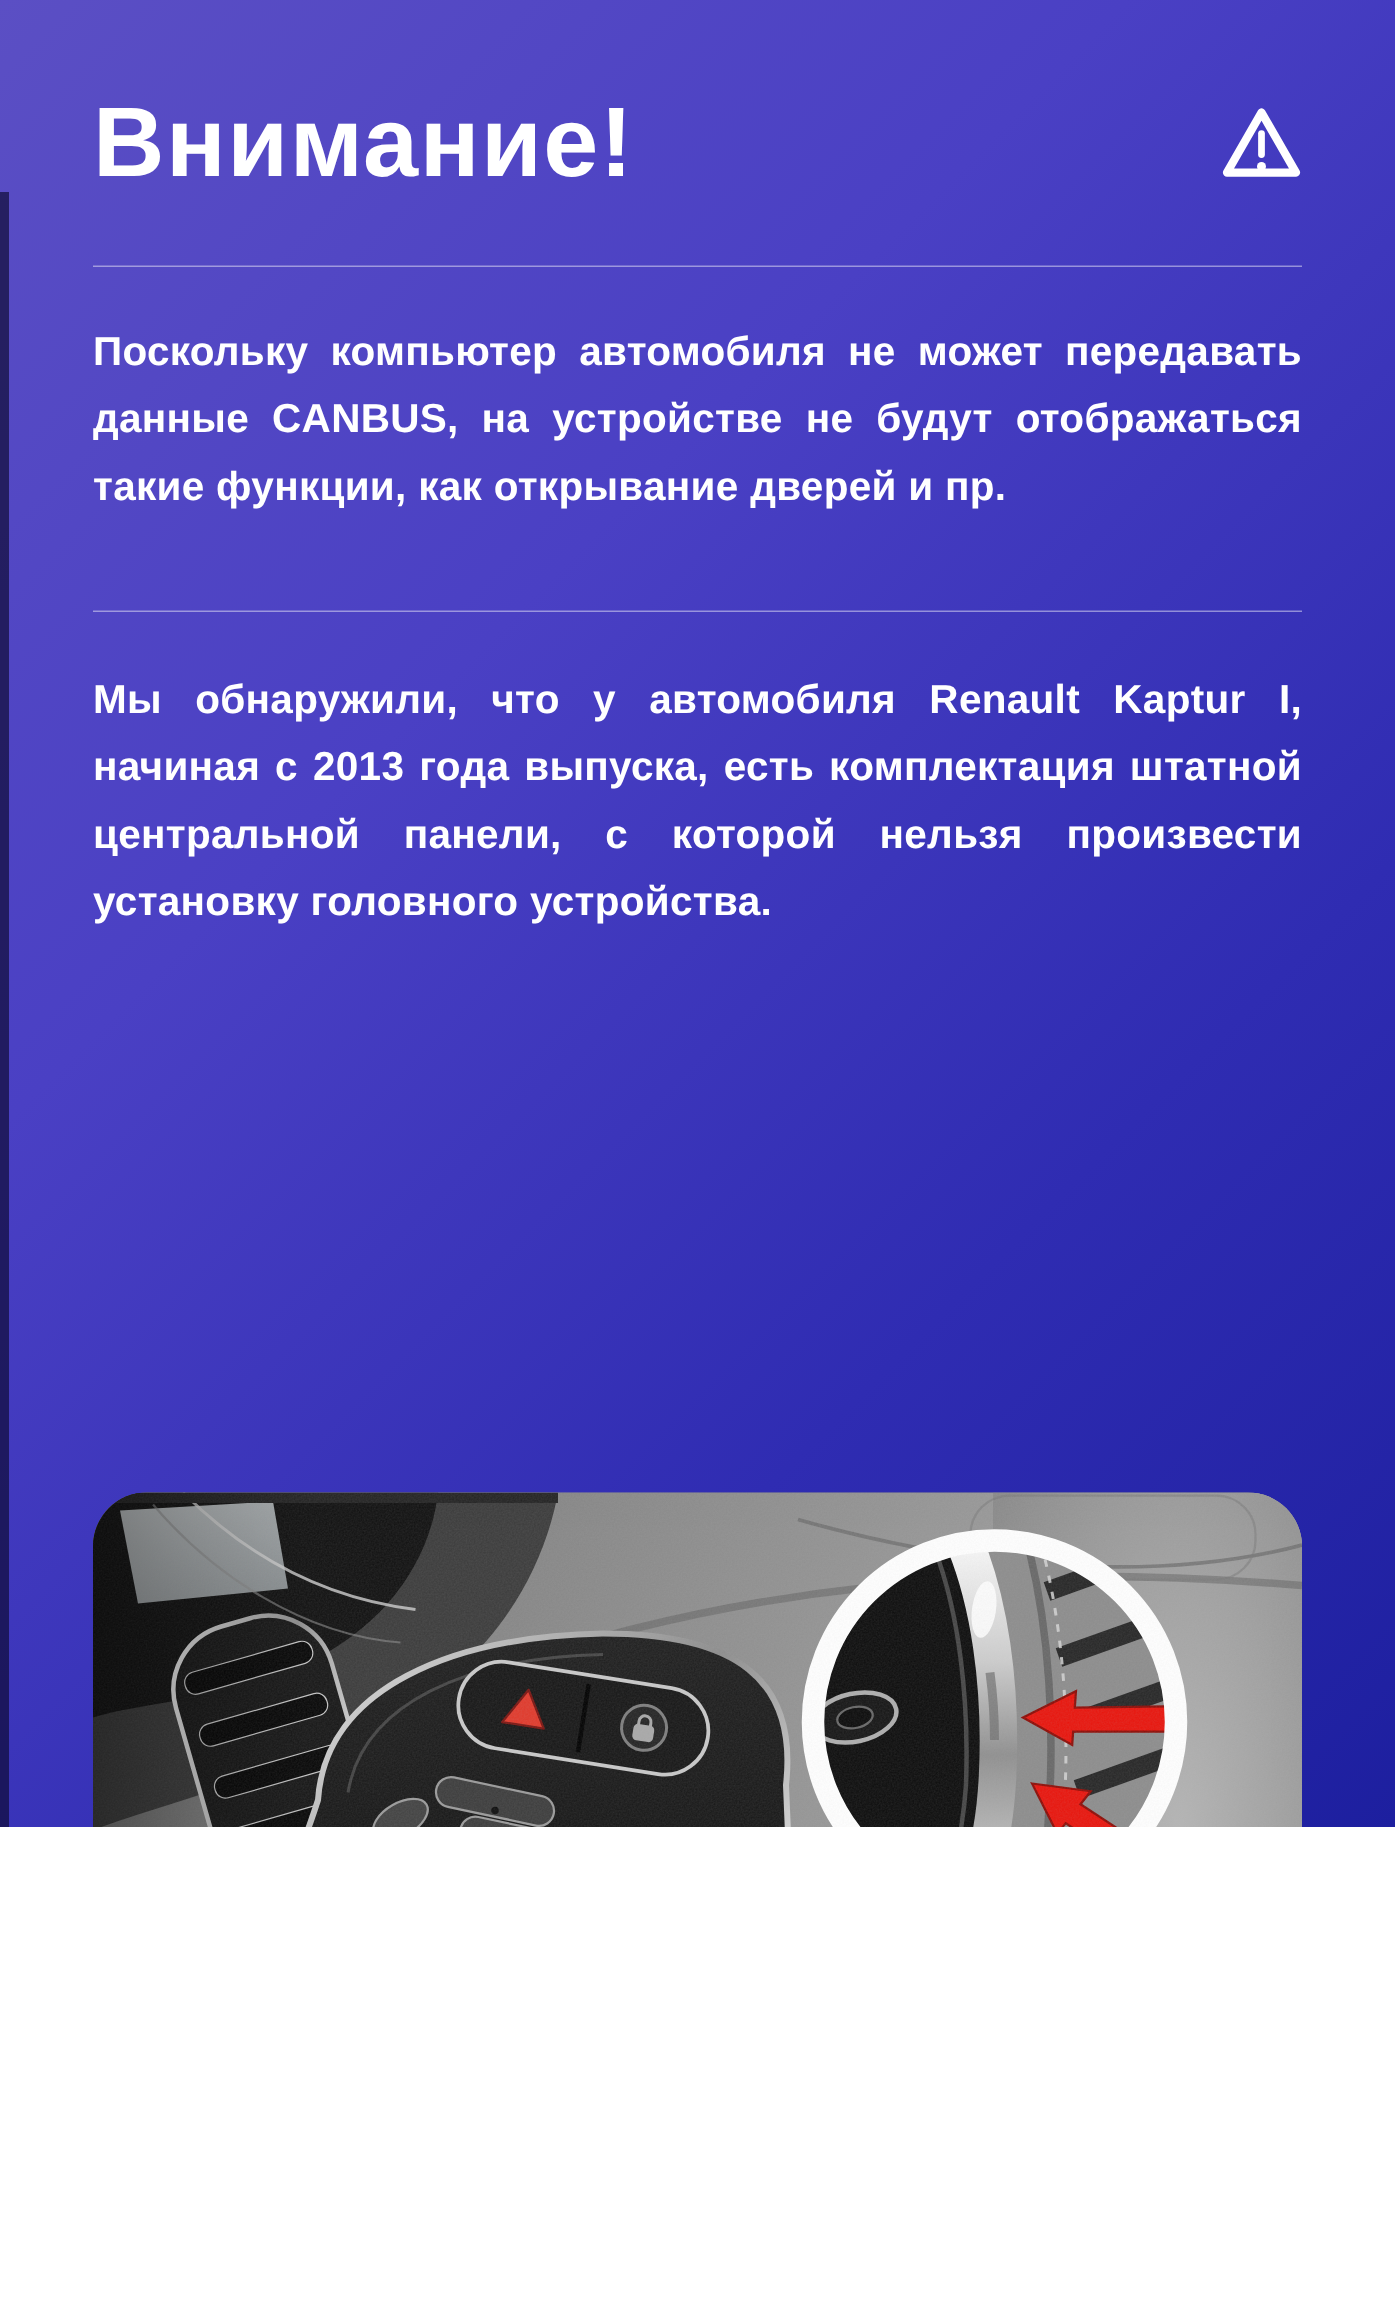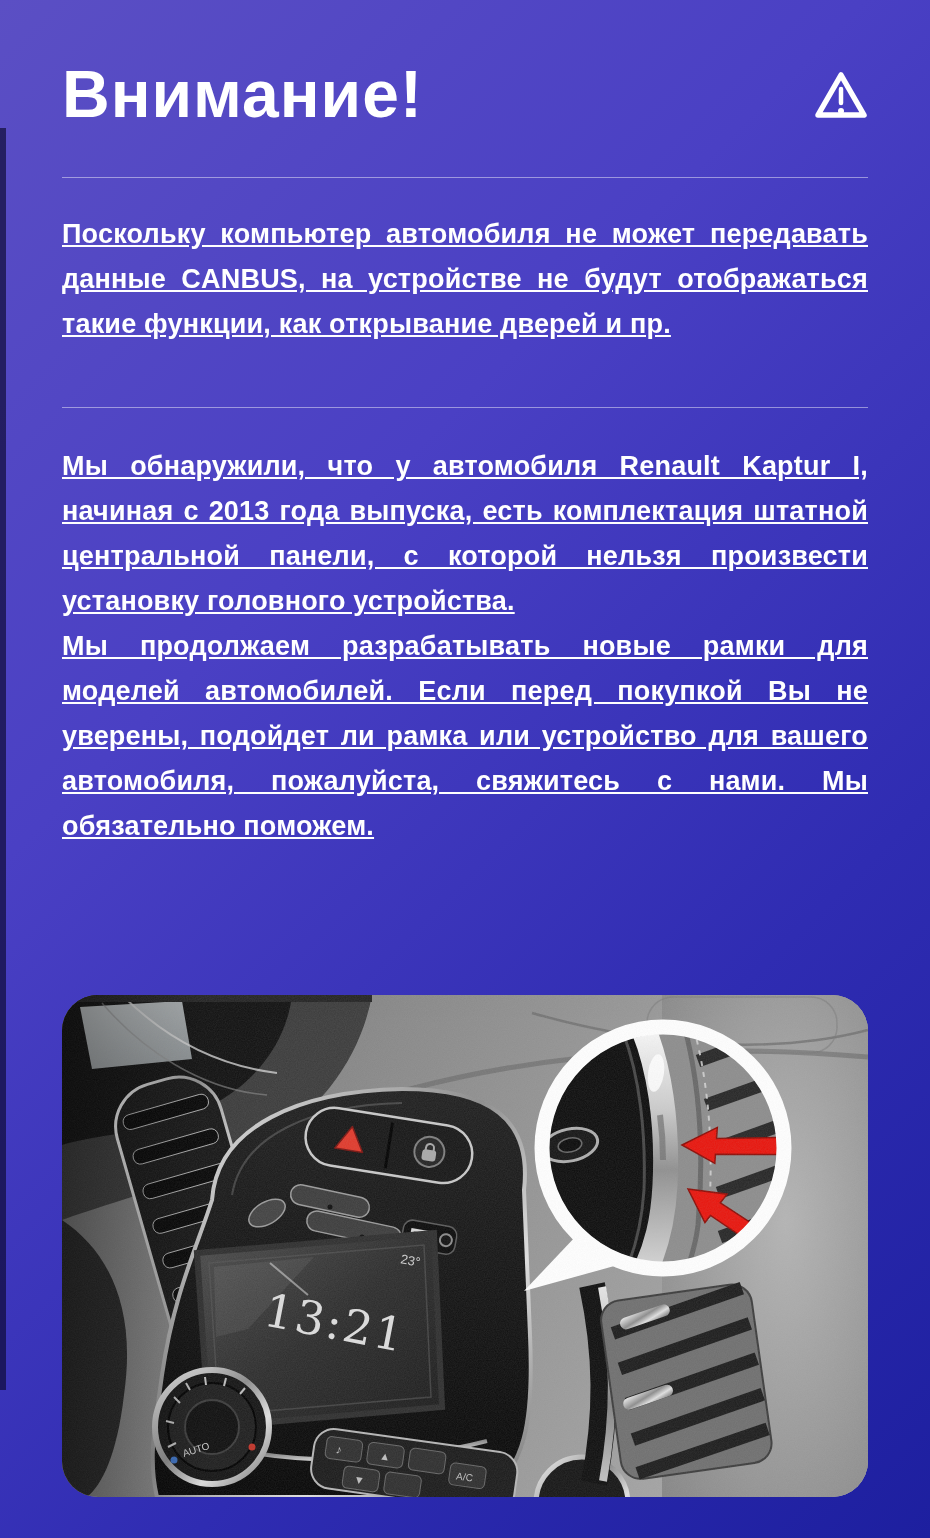--- a/index.html
+++ b/index.html
@@ -1,18 +1,18 @@
 <!DOCTYPE html>
 <html><head>
 <meta charset="utf-8">
 <style>
   html,body{margin:0;padding:0;}
   .page{
     position:relative;
-    width:930px;height:1538px;
+    width:930px;height:1218px;
     overflow:hidden;
     background:linear-gradient(135deg,#5b4fc4 0%,#4a40c4 35%,#2f2cb2 70%,#1d1f9f 100%);
     font-family:"Liberation Sans",sans-serif;
     -webkit-font-smoothing:antialiased;
   }
   .edge-shadow{
     position:absolute;left:0;top:128px;width:6px;height:1262px;
     background:rgba(10,8,44,0.65);
   }
   .page-title{
@@ -22,21 +22,21 @@
   .warning-icon{
     position:absolute;top:68px;right:60px;width:58px;height:56px;
   }
   .divider{
     position:absolute;left:62px;width:806px;height:0;
     border-top:1px solid rgba(255,255,255,0.45);
   }
   .divider-1{top:177px;}
   .divider-2{top:407px;}
   .para-block{
-    position:absolute;left:62px;width:806px;color:#ffffff;text-decoration:underline;
+    position:absolute;left:62px;width:806px;color:#ffffff;
   }
   .para-block p{
     margin:0;font-size:27px;line-height:45px;font-weight:bold;
     text-align:justify;letter-spacing:0.2px;
   }
   .block-1{top:212px;}
   .block-2{top:444px;}
   .photo{
     position:absolute;left:62px;top:995px;width:806px;height:502px;
     border-radius:36px;overflow:hidden;background:#8a8a8a;
@@ -61,21 +61,20 @@
   <div class="divider divider-1"></div>
 
   <div class="para-block block-1">
     <p>Поскольку компьютер автомобиля не может передавать данные CANBUS, на устройстве не будут отображаться такие функции, как открывание дверей и пр.</p>
   </div>
 
   <div class="divider divider-2"></div>
 
   <div class="para-block block-2">
     <p>Мы обнаружили, что у автомобиля Renault Kaptur I, начиная с 2013 года выпуска, есть комплектация штатной центральной панели, с которой нельзя произвести установку головного устройства.</p>
-    <p>Мы продолжаем разрабатывать новые рамки для моделей автомобилей. Если перед покупкой Вы не уверены, подойдет ли рамка или устройство для вашего автомобиля, пожалуйста, свяжитесь с нами. Мы обязательно поможем.</p>
   </div>
 
   <div class="photo">
     <svg width="806" height="502" viewBox="0 0 806 502">
       <defs>
         <linearGradient id="gBase" x1="0" y1="0" x2="1" y2="0.25">
           <stop offset="0" stop-color="#747474"></stop>
           <stop offset="0.5" stop-color="#8d8d8d"></stop>
           <stop offset="1" stop-color="#a6a6a6"></stop>
         </linearGradient>

